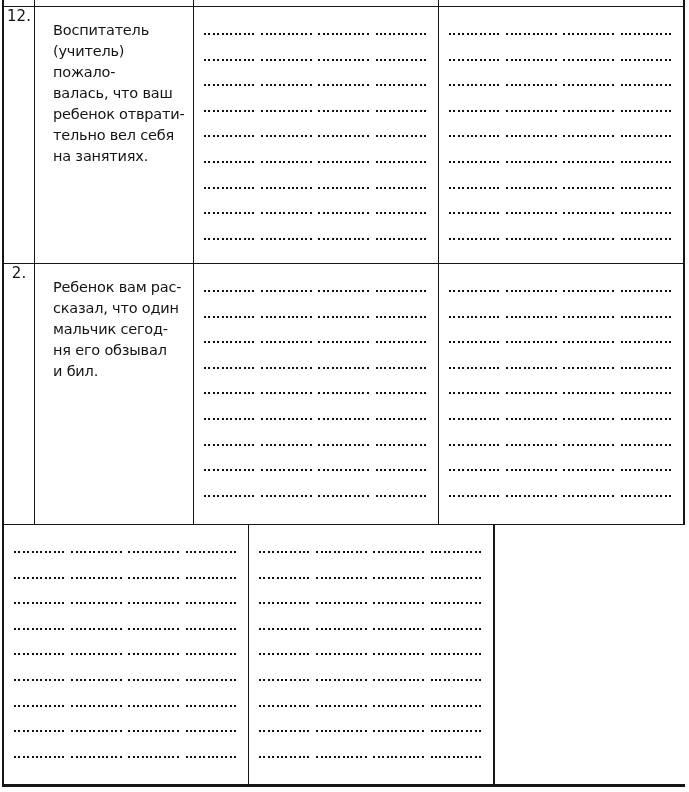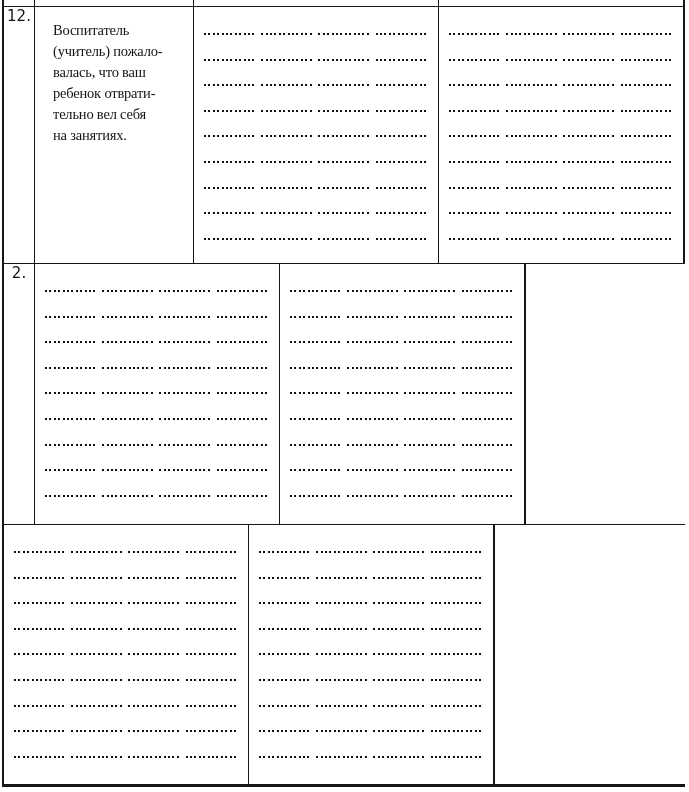--- a/index.html
+++ b/index.html
@@ -39,21 +39,20 @@
   }
   .num-cell {
     width: 31px;
     display: flex;
     justify-content: center;
     font-size: 15px;
   }
   .text-cell {
     width: 159px;
     padding: 13px 6px 0 18px;
-    font-family: Liberation Serif, serif;
   }
   .scenario-text {
     white-space: pre-line;
     font-size: 14.5px;
     line-height: 21px;
     letter-spacing: -0.2px;
   }
   .answer-cell {
     width: 245px;
     padding: 26px 8px 0 10px;
@@ -119,20 +118,27 @@
           <div class="dotted-line"></div>
           <div class="dotted-line"></div>
           <div class="dotted-line"></div>
         </div>
     </div>
 
     <div class="row r13">
       <div class="cell num-cell">
         <span>2.</span>
       </div>
+      <div class="cell text-cell">
+        <div class="scenario-text">Ребенок вам рас-
+сказал, что один
+мальчик сегод-
+ня его обзывал
+и бил.</div>
+      </div>
       <div class="cell answer-cell">
           <div class="dotted-line"></div>
           <div class="dotted-line"></div>
           <div class="dotted-line"></div>
           <div class="dotted-line"></div>
           <div class="dotted-line"></div>
           <div class="dotted-line"></div>
           <div class="dotted-line"></div>
           <div class="dotted-line"></div>
           <div class="dotted-line"></div>

